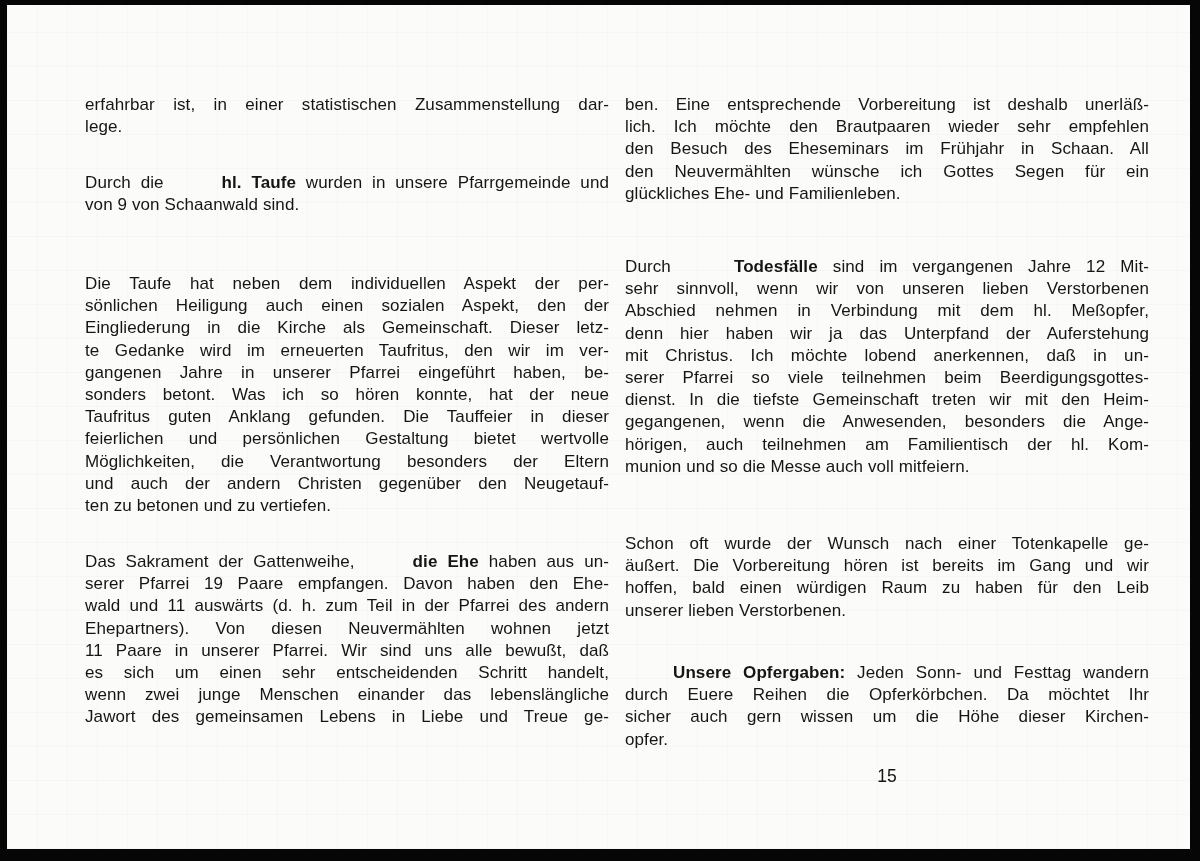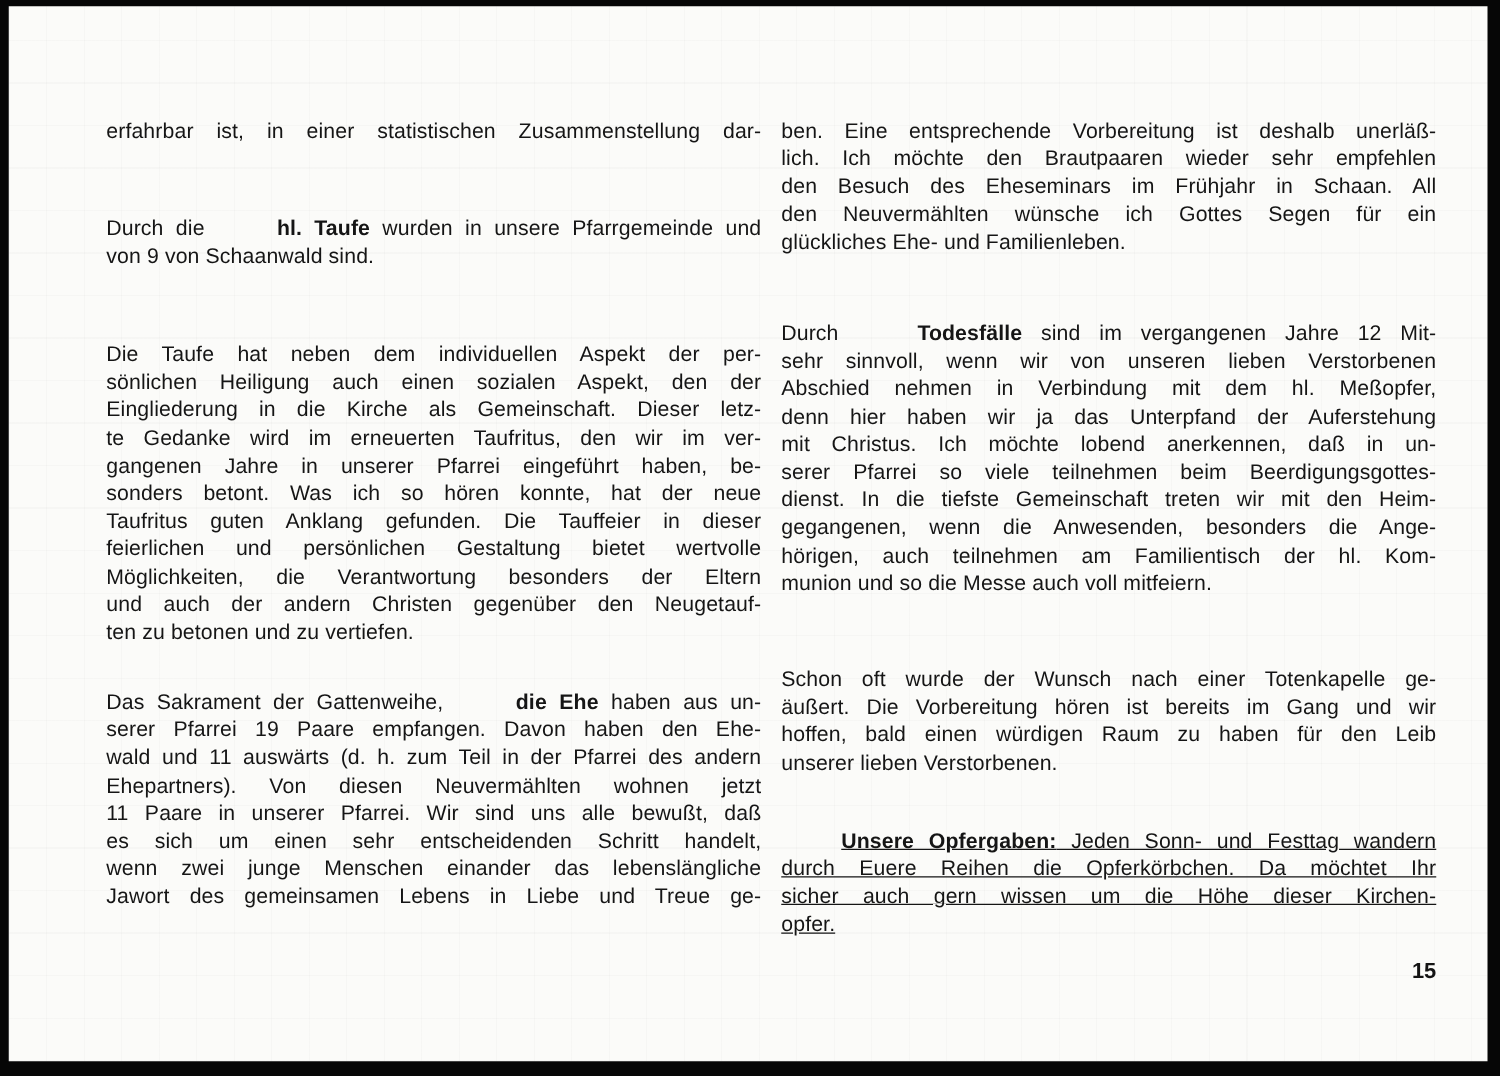--- a/index.html
+++ b/index.html
@@ -48,40 +48,41 @@
   }
   
   #lp1 { left: 85px;  top: 94px;  }
   #lp2 { left: 85px;  top: 172px; }
   #lp3 { left: 85px;  top: 273px; }
   #lp4 { left: 85px;  top: 551px; }
   
   #rp1 { left: 625px; top: 94px;  }
   #rp2 { left: 625px; top: 256px; }
   #rp3 { left: 625px; top: 533px; }
-  #rp4 { left: 625px; top: 662px; text-decoration: underline; }
+  #rp4 { left: 625px; top: 662px; }
   .pagenum {
     position: absolute;
     left: 625px;
     top: 766px;
     width: 524px;
-    text-align: right;
+    text-align: center;
     font-size: 17.5px;
-    font-weight: bold;
+    font-weight: normal;
     color: #141414;
   }
 </style>
 </head>
 <body>
 
 <div class="stage">
   <div class="paper"></div>
 
   <div class="para" id="lp1">
       <div class="line">erfahrbar ist, in einer statistischen Zusammenstellung dar-</div>
+      <div class="line last">lege.</div>
     </div>
   <div class="para" id="lp2">
       <div class="line">Durch die <b>hl. Taufe</b> wurden in unsere Pfarrgemeinde und</div>
       <div class="line last">von 9 von Schaanwald sind.</div>
     </div>
   <div class="para" id="lp3">
       <div class="line">Die Taufe hat neben dem individuellen Aspekt der per-</div>
       <div class="line">sönlichen Heiligung auch einen sozialen Aspekt, den der</div>
       <div class="line">Eingliederung in die Kirche als Gemeinschaft. Dieser letz-</div>
       <div class="line">te Gedanke wird im erneuerten Taufritus, den wir im ver-</div>

